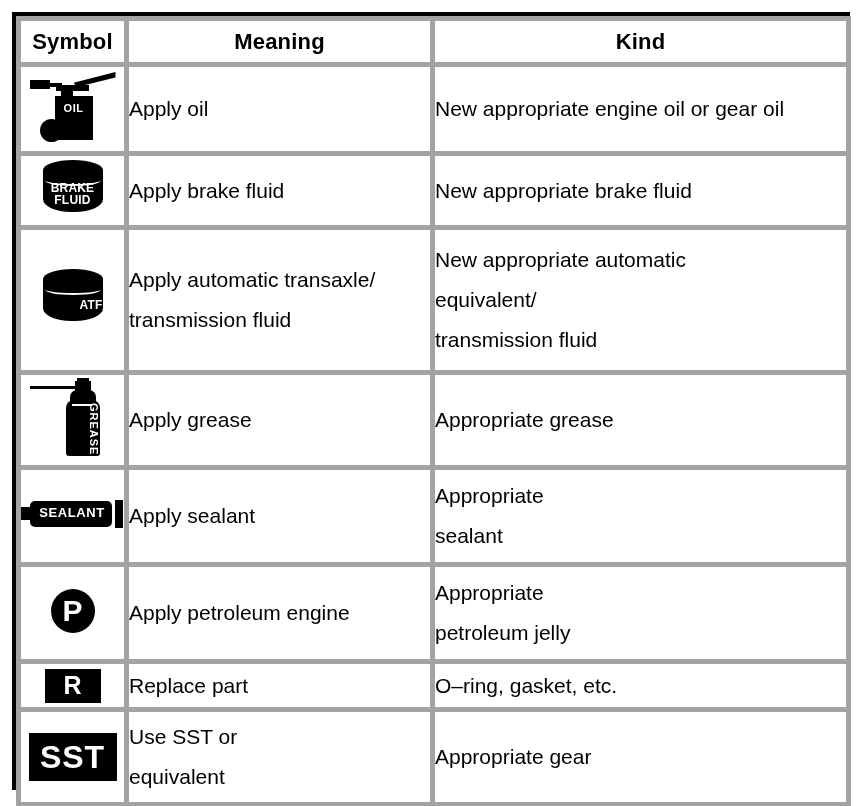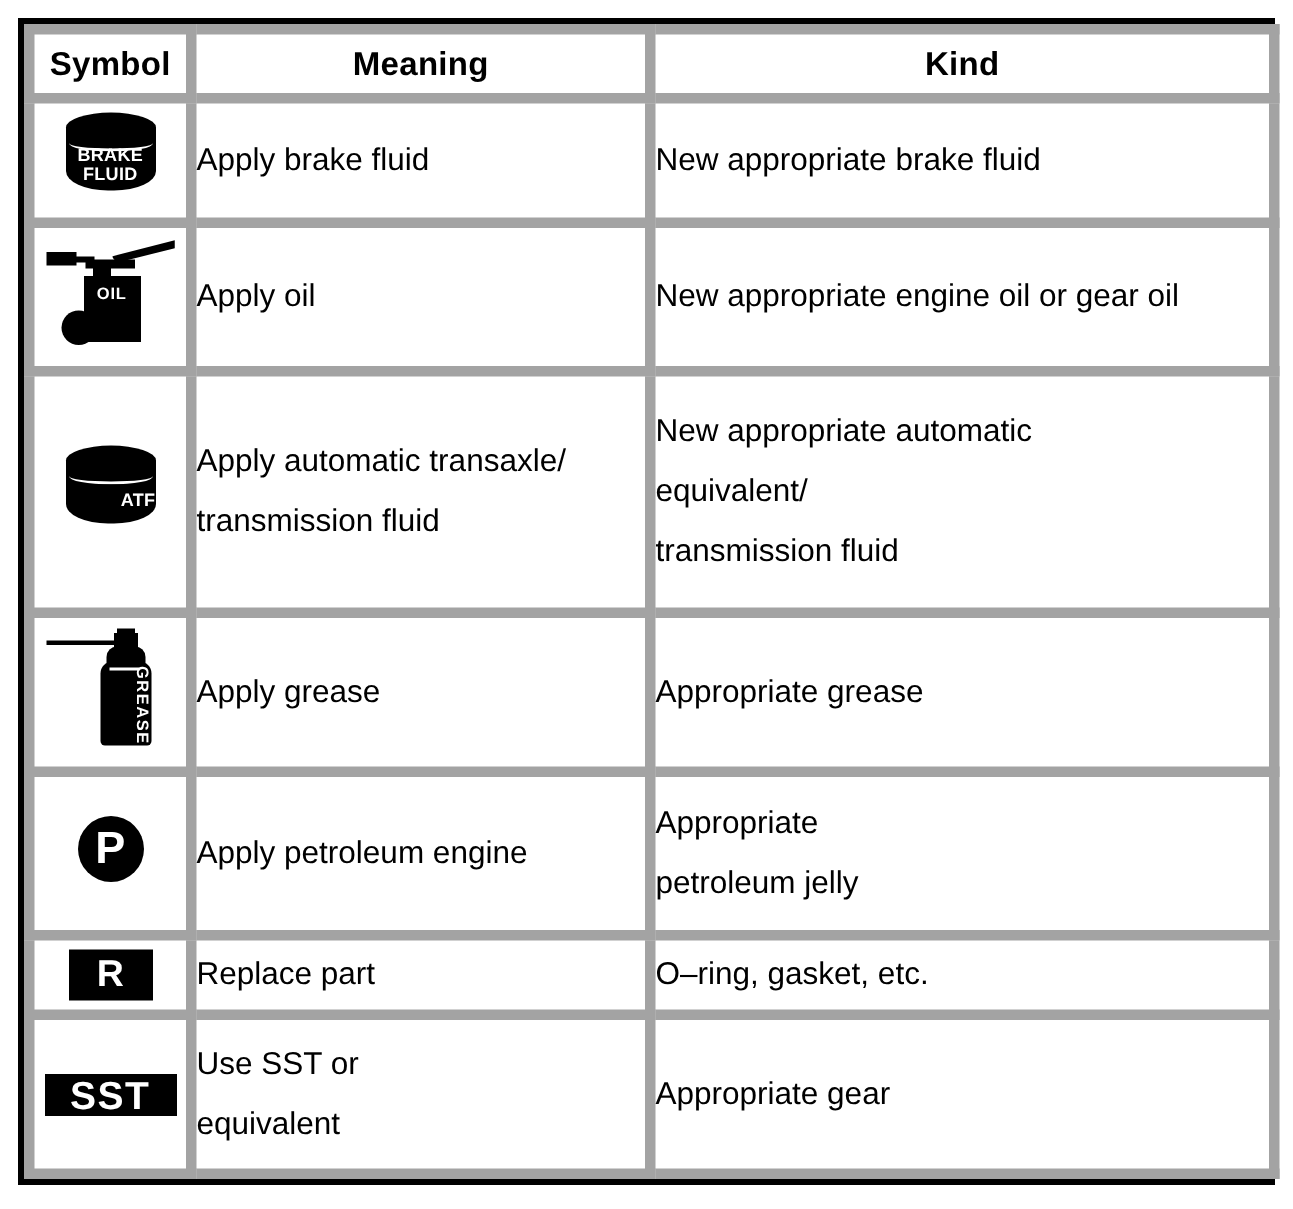--- a/index.html
+++ b/index.html
@@ -29,21 +29,21 @@
     border: 4px solid #000000;
     background: #ffffff;
   }
   table.legend {
     width: 100%;
     height: 100%;
     border-collapse: collapse;
     table-layout: fixed;
   }
   table.legend td, table.legend th {
-    border: 7px solid #a3a3a3;
+    border: 5px solid #a3a3a3;
     padding: 0;
     vertical-align: middle;
     background: #ffffff;
   }
   col.c-symbol  { width: 108px; }
   col.c-meaning { width: 306px; }
   col.c-kind    { width: 416px; }
 
   thead th {
     height: 46px;
@@ -211,21 +211,21 @@
     line-height: 1;
   }
 
   
   .ic-box {
     display: inline-flex; align-items: center; justify-content: center;
     background: #000; color: #fff;
     font-weight: bold; line-height: 1;
   }
   .ic-box.r   { width: 56px; height: 34px; font-size: 25px; }
-  .ic-box.sst { width: 88px; height: 28px; font-size: 26px; letter-spacing: 1px; }
+  .ic-box.sst { width: 88px; height: 48px; font-size: 32px; letter-spacing: 1px; }
 </style>
 </head>
 <body>
 
 <div id="page">
   <div class="table-wrap">
     <table class="legend">
       <colgroup>
         <col class="c-symbol">
           <col class="c-meaning">
@@ -233,53 +233,53 @@
       </colgroup>
       <thead>
         <tr>
           <th>Symbol</th>
           <th>Meaning</th>
           <th>Kind</th>
         </tr>
       </thead>
       <tbody>
 
-        <tr style="height:74px;">
-          <td class="sym">
-            <span class="icon ic-can small-text">
-              <span class="lid"></span><span class="side"></span><span class="rim"></span>
-              <span class="txt"><span>BRAKE</span><br><span>FLUID</span></span>
-            </span>
-          </td>
-          <td class="txt">
-            <span class="line">Apply brake fluid</span>
-          </td>
-          <td class="txt kindcol">
-            <span class="line">New appropriate brake fluid</span>
-          </td>
-        </tr>
-
         <tr style="height:89px;">
           <td class="sym">
             <span class="icon ic-oil">
               <span class="tab"></span><span class="tabarm"></span>
               <span class="spout"></span><span class="spoutbar"></span>
               <span class="neck"></span><span class="body"></span>
               <span class="label">OIL</span>
               <span class="drop"></span>
             </span>
           </td>
           <td class="txt">
             <span class="line">Apply oil</span>
           </td>
           <td class="txt kindcol">
             <span class="line">New appropriate engine oil or gear oil</span>
           </td>
         </tr>
 
+        <tr style="height:74px;">
+          <td class="sym">
+            <span class="icon ic-can small-text">
+              <span class="lid"></span><span class="side"></span><span class="rim"></span>
+              <span class="txt"><span>BRAKE</span><br><span>FLUID</span></span>
+            </span>
+          </td>
+          <td class="txt">
+            <span class="line">Apply brake fluid</span>
+          </td>
+          <td class="txt kindcol">
+            <span class="line">New appropriate brake fluid</span>
+          </td>
+        </tr>
+
         <tr style="height:145px;">
           <td class="sym">
             <span class="icon ic-can atf">
               <span class="lid"></span><span class="side"></span><span class="rim"></span>
               <span class="txt">ATF</span>
             </span>
           </td>
           <td class="txt">
             <span class="line">Apply automatic transaxle/</span>
             <span class="line">transmission fluid</span>
@@ -302,20 +302,35 @@
             </span>
           </td>
           <td class="txt">
             <span class="line">Apply grease</span>
           </td>
           <td class="txt kindcol">
             <span class="line">Appropriate grease</span>
           </td>
         </tr>
 
+        <tr style="height:97px;">
+          <td class="sym">
+            <span class="icon ic-sealant">
+              <span class="nozzle"></span><span class="tube"></span><span class="crimp"></span>
+              <span class="word">SEALANT</span>
+            </span>
+          </td>
+          <td class="txt">
+            <span class="line">Apply sealant</span>
+          </td>
+          <td class="txt kindcol">
+            <span class="line">Appropriate</span>
+            <span class="line">sealant</span>
+          </td>
+        </tr>
 
         <tr style="height:97px;">
           <td class="sym">
             <span class="icon ic-pj">
               <span class="disc"></span>
               <span class="letter">P</span>
             </span>
           </td>
           <td class="txt">
             <span class="line">Apply petroleum engine</span>

